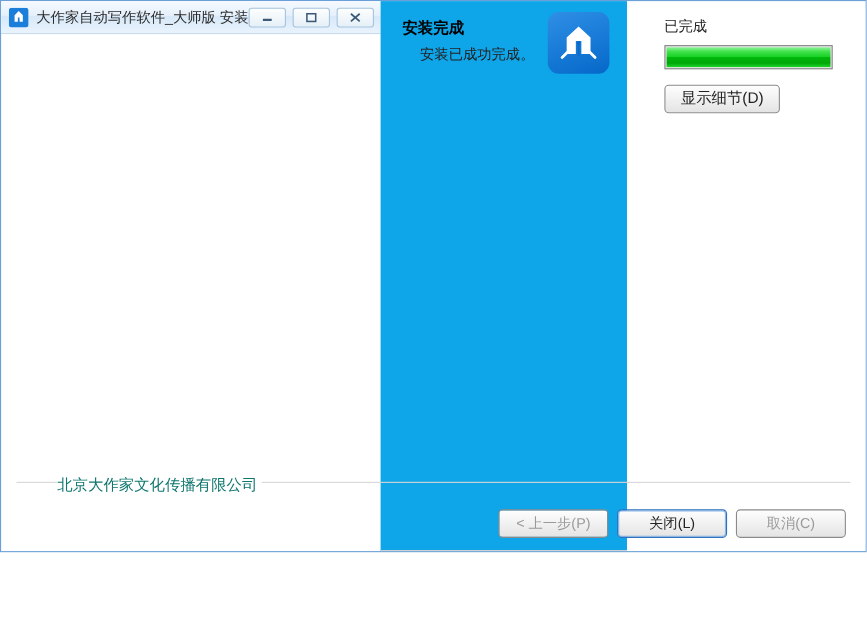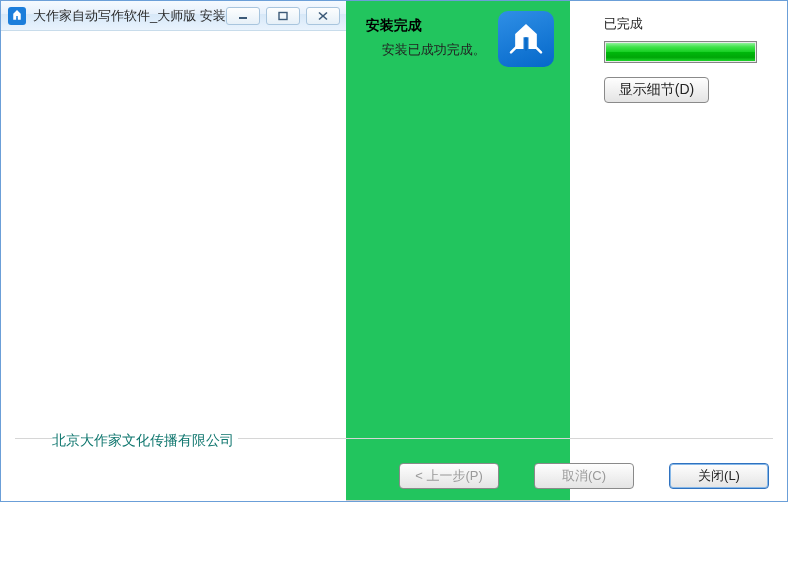--- a/index.html
+++ b/index.html
@@ -32,21 +32,21 @@
     background: linear-gradient(#fdfefe, #e6f0f8);
     display: flex; align-items: center; justify-content: center;
     color: #3c5a78; font-size: 11px;
   }
   .winbtn svg { display: block; }
 
   .header-area {
     padding: 10px 16px 14px 20px;
     border-bottom: 1px solid #d0d0d0;
     display: flex; align-items: flex-start;
-    background: #22c55e;
+    background: #0ea5e9;
   }
   .header-text { flex: 1; padding-top: 6px; }
   .header-text .heading { font-weight: bold; font-size: 14px; color: #000; margin-bottom: 6px; }
   .header-text .subheading { font-size: 13px; color: #222; padding-left: 16px; font-family: Liberation Serif, serif; }
   .big-app-icon {
     width: 56px; height: 56px;
     border-radius: 10px;
     background: linear-gradient(160deg, #2f8fe6, #0568c9);
     display: flex; align-items: center; justify-content: center;
     margin-left: 12px;
@@ -87,21 +87,21 @@
   .branding-text {
     position: absolute;
     left: 14px; bottom: 51px;
     font-size: 14px; color: #0f766e;
     background: #fff; padding: 0 4px 0 0; margin-left: 37px;
   }
 
   .footer {
     position: absolute;
     bottom: 12px; right: 18px;
-    display: flex; gap: 35px;
+    display: flex; gap: 8px;
     align-items: center;
     margin-left: 32px;
   }
   .footer .btn {
     min-width: 100px; height: 26px;
     padding: 0 12px;
     font-size: 13px;
     border: 1px solid #8a8a8a;
     border-radius: 4px;
     background: linear-gradient(#fefefe, #e4e4e4);
@@ -169,17 +169,17 @@
       <div class="progress-inner" style="width:100%"></div>
     </div>
     <button class="details-btn">显示细节(D)</button>
   </div>
 
   <div class="branding-line"></div>
   <div class="branding-text">北京大作家文化传播有限公司</div>
 
   <div class="footer">
     <div class="btn disabled">&lt; 上一步(P)</div>
+    <div class="btn primary">关闭(L)</div>
     <div class="btn disabled">取消(C)</div>
-    <div class="btn primary">关闭(L)</div>
   </div>
 
 </div>
 
 </body></html>

